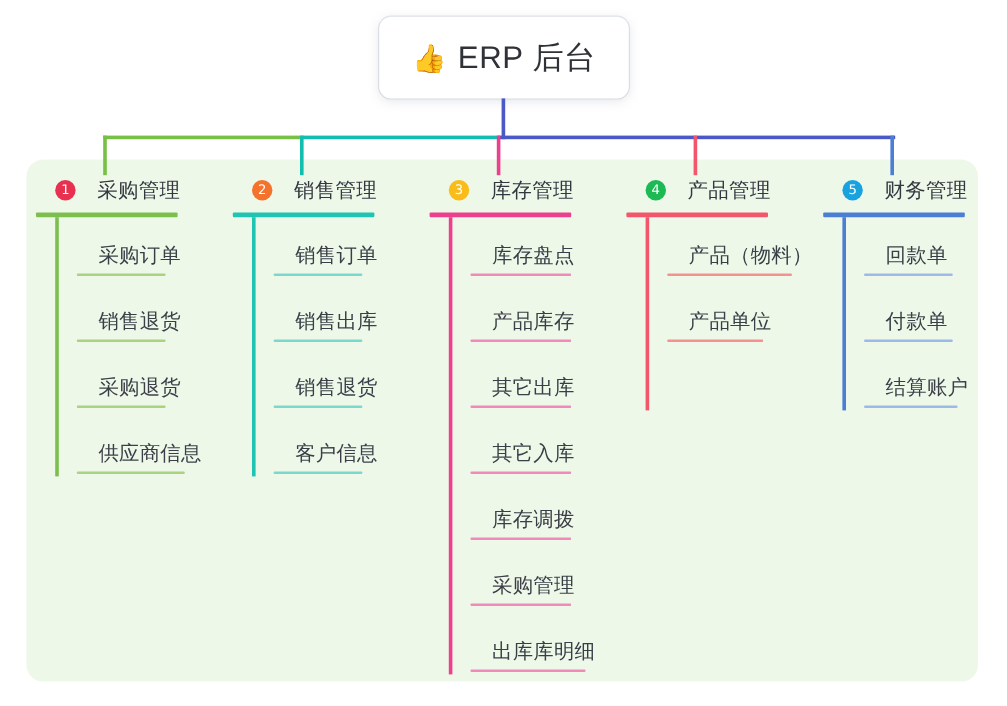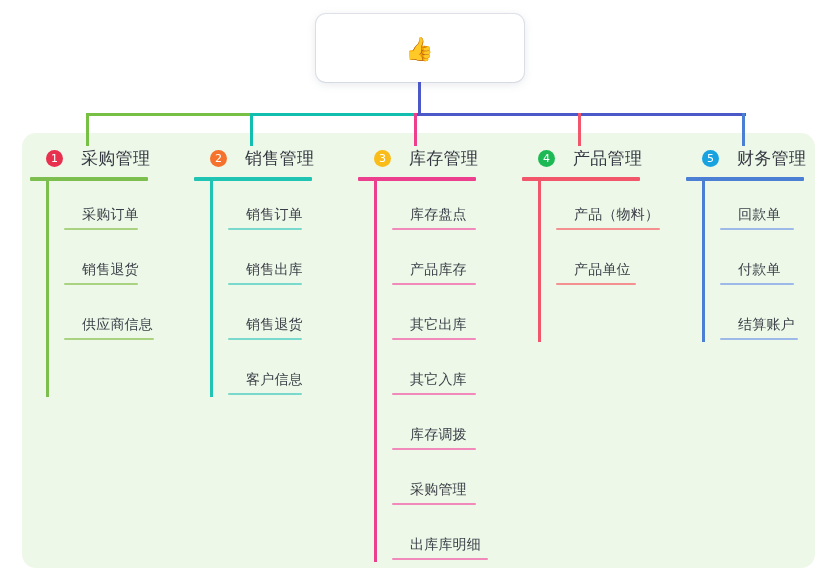--- a/index.html
+++ b/index.html
@@ -110,41 +110,42 @@
     width: 3px;
   }
   .leaf {
     position: relative;
     height: 55px;
   }
   .leaf-label {
     position: absolute;
     left: 34px;
     bottom: 12px;
-    font-size: 14px;
+    font-size: 17px;
     color: #3a3f47;
     white-space: nowrap;
     letter-spacing: 0.2px;
   }
   .leaf-rule {
     position: absolute;
     left: 16px;
     bottom: 6px;
     height: 2px;
     border-radius: 1px;
   }
 </style>
 </head>
 <body>
 
 <div id="panel"></div>
 
 <div id="root-node">
   <div id="root-title">
     <span class="thumb-icon">👍</span>
+    <span>ERP 后台</span>
   </div>
 </div>
 
 <div id="connectors">
     <div class="conn" style="left: 418px; top: 82px; width: 3px; height: 34px; background: rgb(74, 88, 200);"></div>
     <div class="conn" style="left: 86px; top: 113px; width: 165px; height: 3px; background: rgb(118, 192, 68);"></div>
     <div class="conn" style="left: 251px; top: 113px; width: 164px; height: 3px; background: rgb(18, 191, 174);"></div>
     <div class="conn" style="left: 415px; top: 113px; width: 331px; height: 3px; background: rgb(74, 88, 200);"></div>
     <div class="conn" style="left: 86px; top: 113px; width: 3px; height: 33px; background: rgb(118, 192, 68);"></div>
     <div class="conn" style="left: 250px; top: 113px; width: 3px; height: 33px; background: rgb(18, 191, 174);"></div>
@@ -164,20 +165,24 @@
         <div class="col-stem" style="background: rgb(124, 191, 79); height: 216px;"></div>
         <div class="leaf">
           <div class="leaf-label">采购订单</div>
           <div class="leaf-rule" style="width: 74px; background: rgb(169, 210, 129);"></div>
         </div>
         <div class="leaf">
           <div class="leaf-label">销售退货</div>
           <div class="leaf-rule" style="width: 74px; background: rgb(169, 210, 129);"></div>
         </div>
         <div class="leaf">
+          <div class="leaf-label">采购退货</div>
+          <div class="leaf-rule" style="width: 74px; background: rgb(169, 210, 129);"></div>
+        </div>
+        <div class="leaf">
           <div class="leaf-label">供应商信息</div>
           <div class="leaf-rule" style="width: 90px; background: rgb(169, 210, 129);"></div>
         </div>
       </div>
     </div>
     <div class="column" style="left: 194px;">
       <div class="col-header">
         <span class="badge" style="background: rgb(244, 114, 43);">2</span>
         <span class="col-title">销售管理</span>
       </div>

